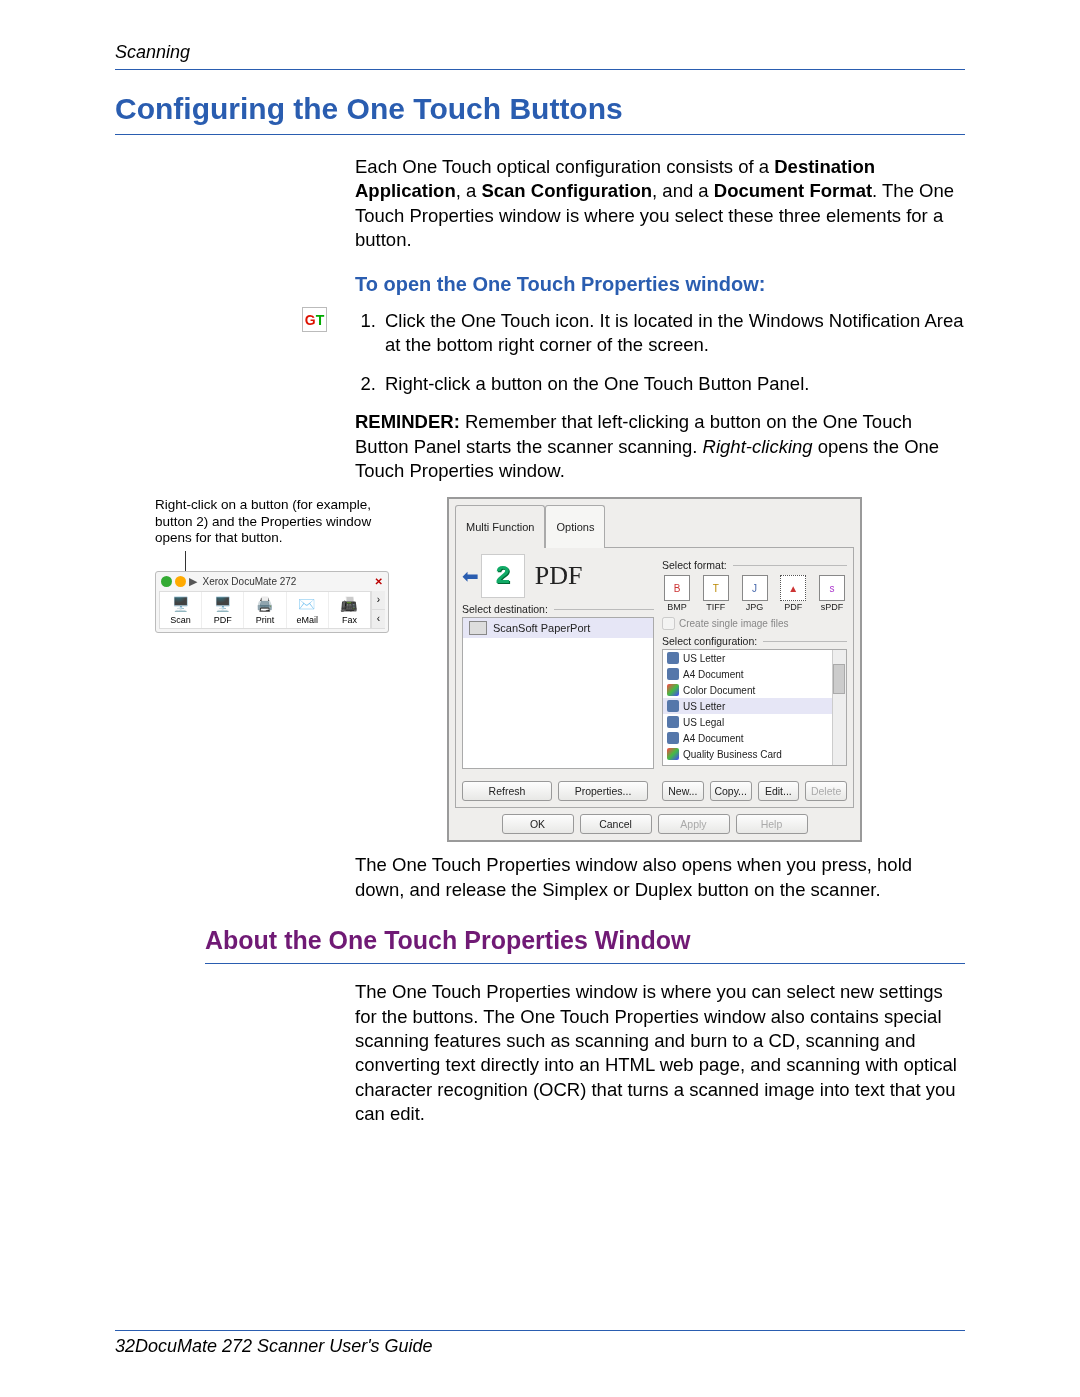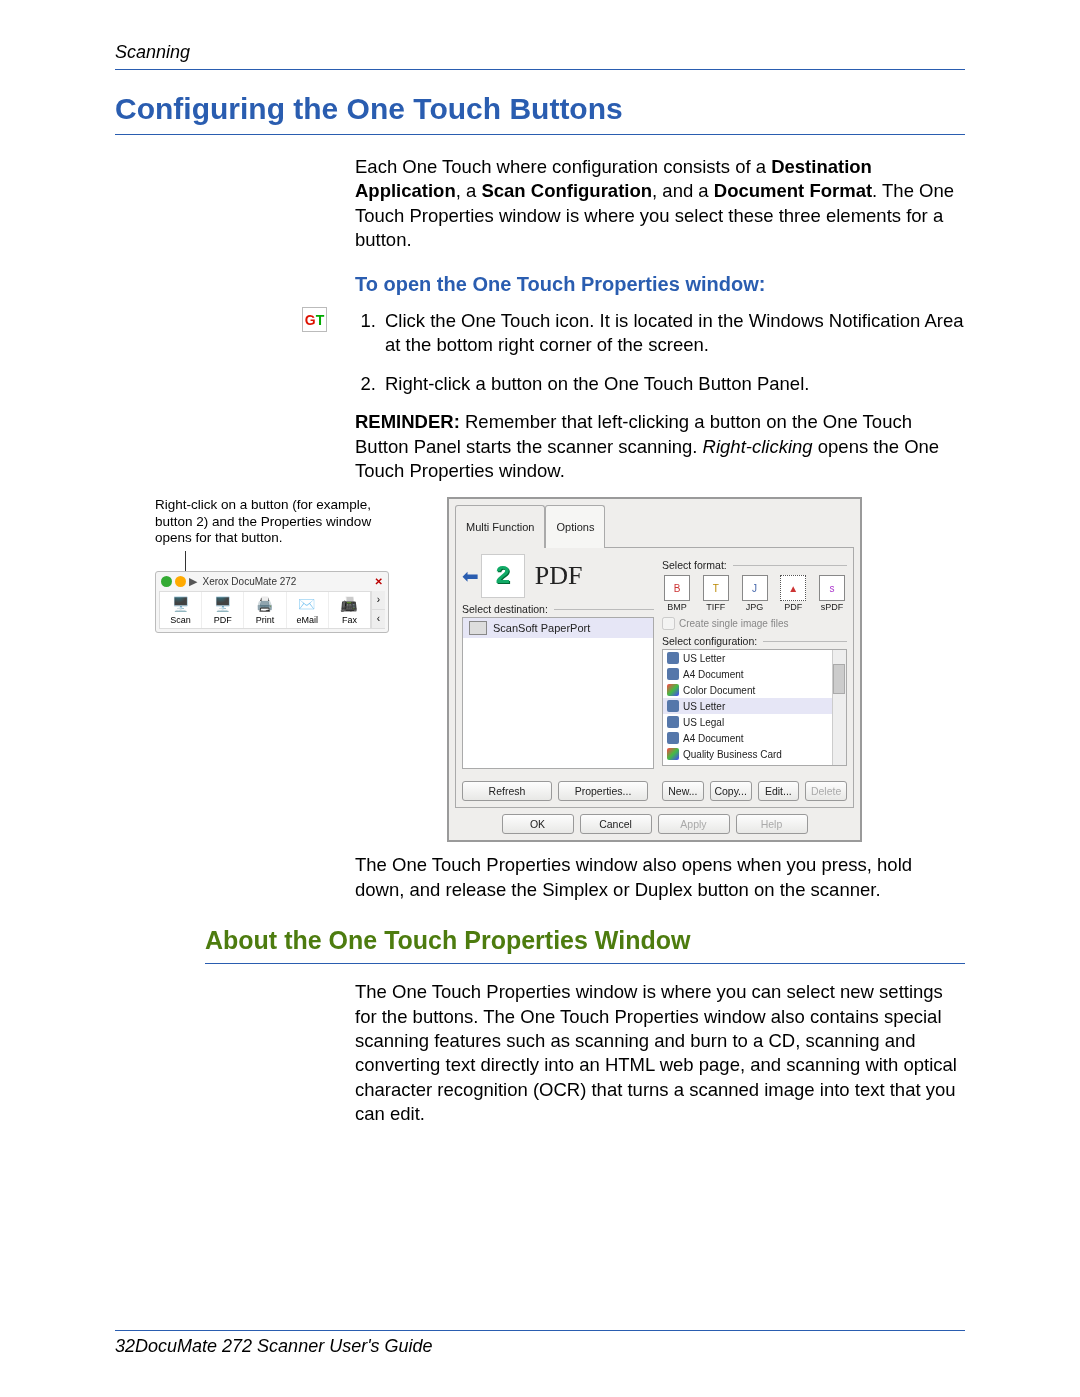--- a/index.html
+++ b/index.html
@@ -9,21 +9,21 @@
     background: #fff;
     font-family: Arial, Helvetica, sans-serif;
     color: #000;
     padding: 42px 115px 40px 115px;
     position: relative;
   }
   .section-label { font-style: italic; font-size: 18px; margin-bottom: 4px; }
   .rule-blue { border: none; border-top: 1.5px solid #2a5db0; margin: 6px 0 20px 0; }
   .rule-blue-short { border: none; border-top: 1.5px solid #2a5db0; margin: 6px 0 16px 0; width: 760px; }
   .h1 { color: #2a5db0; font-size: 30px; font-weight: bold; margin-top: 22px; margin-bottom: 8px; }
-  .h2 { color: #4d7c0f; font-size: 25px; font-weight: bold; margin-top: 24px; margin-bottom: 8px; }
+  .h2 { color: #701a75; font-size: 25px; font-weight: bold; margin-top: 24px; margin-bottom: 8px; }
   .h3 { color: #2a5db0; font-size: 20px; font-weight: bold; margin: 18px 0 12px 0; }
   .main-text { margin-left: 240px; width: 610px; font-size: 18.5px; line-height: 1.32; }
   .para { margin-bottom: 14px; }
   .ol { padding-left: 26px; }
   .ol li { margin-bottom: 14px; padding-left: 4px; }
   .reminder-strong { font-weight: bold; }
   .italic { font-style: italic; }
 
   .icon-ot {
     position: absolute;
@@ -137,21 +137,21 @@
 <body>
 
 <div class="section-label">Scanning</div>
 <hr class="rule-blue">
 
 <div class="h1">Configuring the One Touch Buttons</div>
 <hr class="rule-blue">
 
 <div class="main-text">
   <p class="para">
-    <span>Each One Touch where configuration consists of a </span><b>Destination Application</b><span>, a </span><b>Scan Configuration</b><span>, and a </span><b>Document Format</b><span>. The One Touch Properties window is where you select these three elements for a button.</span>
+    <span>Each One Touch optical configuration consists of a </span><b>Destination Application</b><span>, a </span><b>Scan Configuration</b><span>, and a </span><b>Document Format</b><span>. The One Touch Properties window is where you select these three elements for a button.</span>
   </p>
 
   <div class="h3">To open the One Touch Properties window:</div>
 
   <ol class="ol">
     <li>Click the One Touch icon. It is located in the Windows Notification Area at the bottom right corner of the screen.</li>
     <li>Right-click a button on the One Touch Button Panel.</li>
   </ol>
 
   <p class="para">

